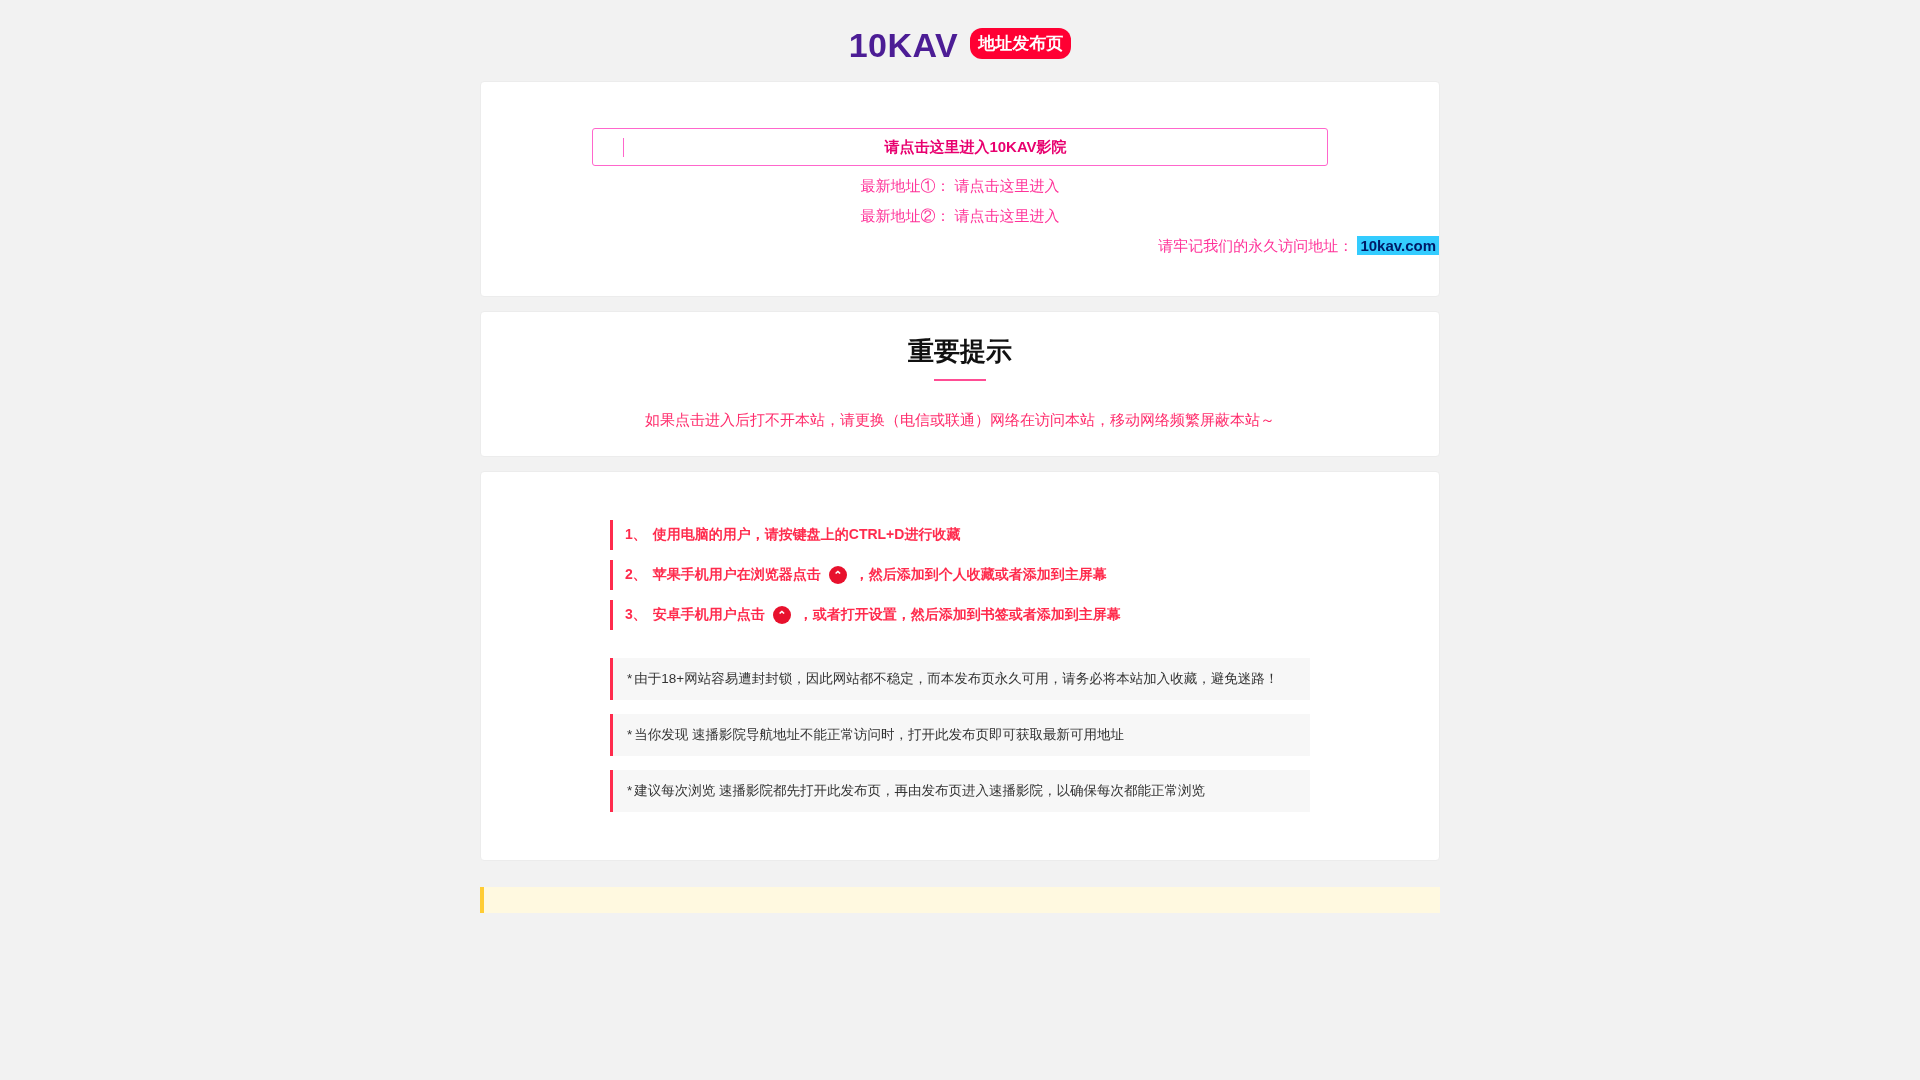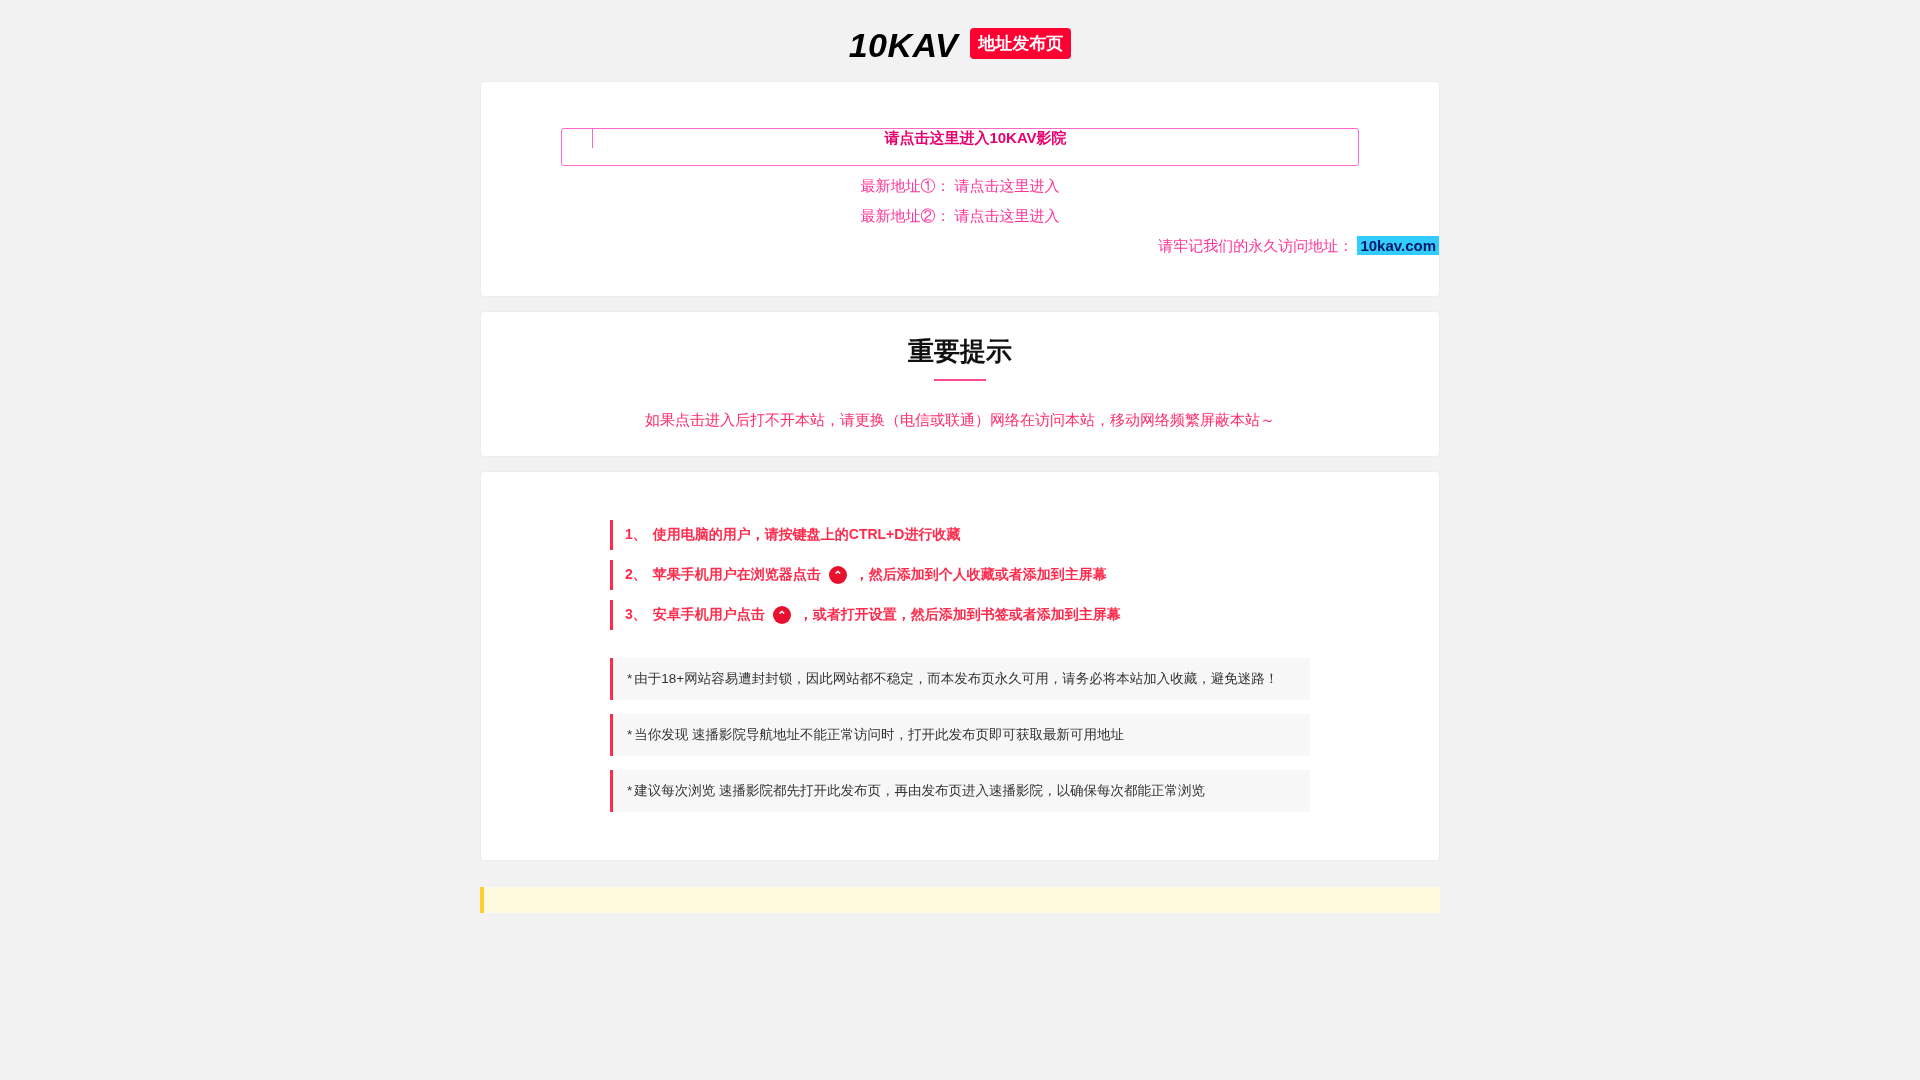--- a/index.html
+++ b/index.html
@@ -21,57 +21,56 @@
     box-sizing: border-box;
   }
   
   .site-header {
     text-align: center;
     padding: 8px 0 16px 0;
   }
   .site-title {
     font-size: 34px;
     font-weight: bold;
-    color: #000000;
+    color: #4c1d95;
     letter-spacing: 0.5px;
     display: inline-block;
     vertical-align: middle;
-    font-style: italic;
   }
   .title-badge {
     display: inline-block;
     vertical-align: middle;
     background: #ff0033;
     color: #ffffff;
     font-size: 17px;
     font-weight: bold;
     padding: 4px 8px;
-    border-radius: 4px;
+    border-radius: 12px;
     margin-left: 12px;
     position: relative;
     top: -2px;
   }
   
   .card {
     width: 960px;
     margin: 0 auto 14px auto;
     background: #ffffff;
     border: 1px solid #ececec;
     border-radius: 4px;
     box-sizing: border-box;
   }
   
   .card-entry {
     padding: 46px 0 40px 0;
   }
   .entry-button-wrap {
-    width: 798px;
+    width: 736px;
     margin: 0 auto;
     display: flex;
-    align-items: flex-start;
+    align-items: center;
     border: 1px solid #ff66cc;
     border-radius: 3px;
     background: #ffffff;
     height: 38px;
     box-sizing: border-box;
     overflow: hidden;
   }
   .entry-button-tab {
     width: 30px;
     background: #e600e6;

